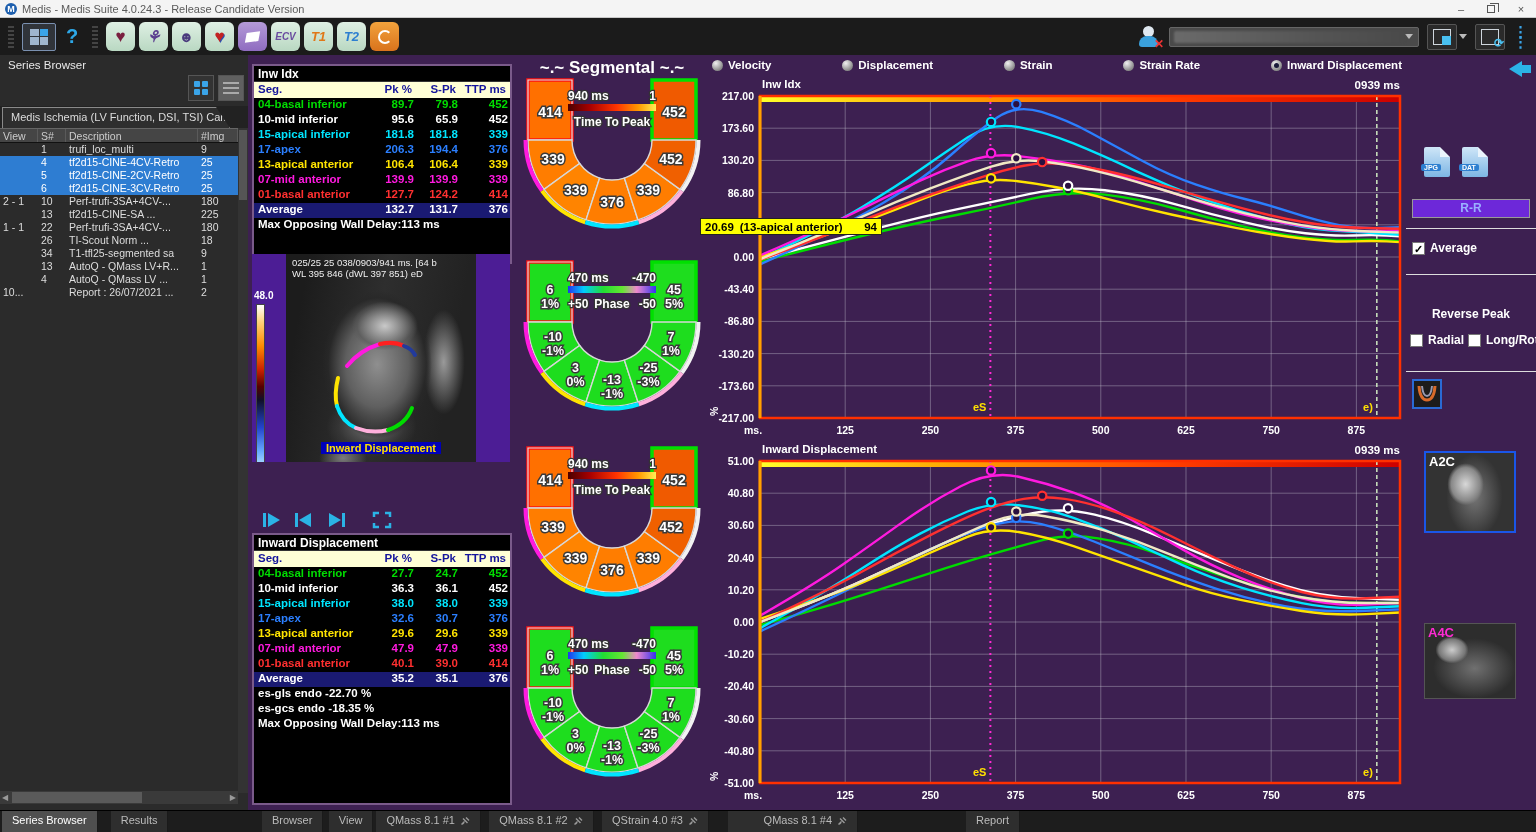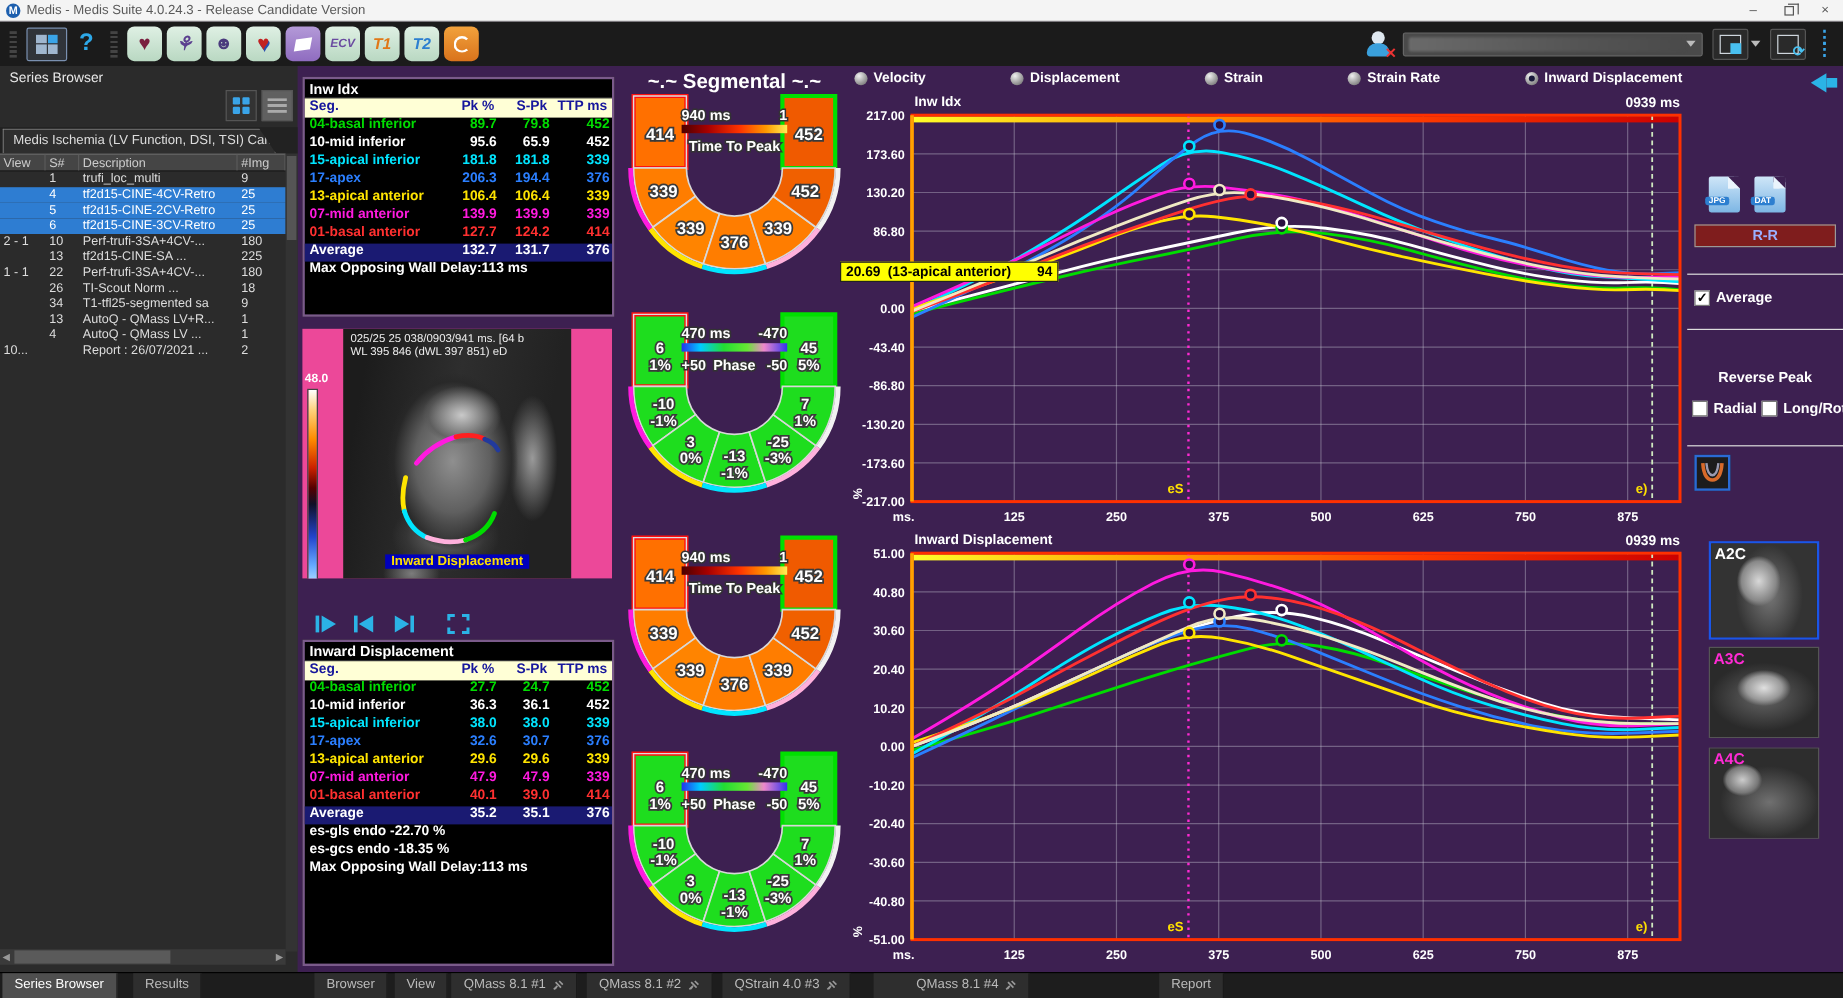--- a/index.html
+++ b/index.html
@@ -79,21 +79,21 @@
   .seg-table{position:absolute;width:260px;background:#000;border:2px solid #7a5a8a;color:#fff;}
   .st-title{height:16px;padding:1px 4px;font-size:12px;font-weight:bold;color:#fff;border-bottom:1px solid #333;}
   .st-head{display:grid;grid-template-columns:116px 46px 44px 50px;background:#ffffd6;color:#16169c;font-weight:bold;font-size:11.5px;height:16px;}
   .st-head span{padding:1px 4px;text-align:right;}
   .st-head span:first-child{text-align:left;padding-left:4px;}
   .st-row{display:grid;grid-template-columns:116px 46px 44px 50px;height:15px;font-weight:bold;font-size:11.5px;}
   .st-row span{padding:0 2px;text-align:right;white-space:nowrap;overflow:hidden;}
   .st-row span:first-child{text-align:left;padding-left:4px;}
   .st-row.avg{background:#1a1a72;color:#fff;}
   .st-extra{height:15px;padding:0 4px;font-weight:bold;font-size:11.5px;color:#fff;}
-  .viewer{position:absolute;left:252px;top:274px;width:258px;height:208px;background:#ec4899;overflow:hidden;}
+  .viewer{position:absolute;left:252px;top:254px;width:258px;height:208px;background:#4c1d95;overflow:hidden;}
   .ov-line{position:absolute;left:40px;color:#eee;font-size:9.5px;white-space:nowrap;}
   .cb-label{position:absolute;left:2px;top:36px;color:#fff;font-size:10px;font-weight:bold;}
   .colorbar{position:absolute;left:4px;top:50px;width:9px;height:172px;background:linear-gradient(#fff 0%,#ffd27a 10%,#ff8c00 24%,#cc2200 38%,#550000 48%,#101028 56%,#2244cc 72%,#66aaff 86%,#ddffff 100%);border:1px solid #444;}
   .mri{position:absolute;left:34px;top:0;width:190px;height:240px;
     background:
       radial-gradient(46px 34px at 52% 30%,#c9c9c9,rgba(90,90,90,.6) 60%,transparent 72%),
       radial-gradient(70px 95px at 48% 46%,#8f8f8f,#5f5f5f 45%,rgba(40,40,40,.8) 70%,transparent 78%),
       radial-gradient(28px 70px at 83% 45%,#9a9a9a,rgba(80,80,80,.5) 60%,transparent 75%),
       radial-gradient(60px 40px at 45% 72%,#6f6f6f,rgba(60,60,60,.6) 55%,transparent 75%),
       radial-gradient(34px 26px at 30% 85%,#7c7c7c,transparent 70%),
@@ -122,21 +122,21 @@
   .tooltip{position:absolute;left:700px;top:218px;width:182px;height:17px;background:#ffff00;border:1px solid #222;color:#000;font-size:11.5px;font-weight:bold;display:flex;align-items:center;padding:0 4px;gap:6px;z-index:5;}
   .tooltip .fr{margin-left:auto;}
 
   
   .sidebar{position:absolute;left:1406px;top:55px;width:130px;height:755px;}
   .back-arrow{position:absolute;right:14px;top:6px;width:0;height:0;border-top:8px solid transparent;border-bottom:8px solid transparent;border-right:13px solid #2bb3e6;}
   .back-arrow i{position:absolute;left:13px;top:-4px;width:9px;height:8px;background:#2bb3e6;}
   .doc{position:absolute;width:26px;height:30px;background:linear-gradient(#cfe6f8,#7db6e4);border-radius:2px;}
   .doc:before{content:"";position:absolute;right:0;top:0;border:5px solid #3d2051;border-left-color:#eaf4fc;border-bottom-color:#eaf4fc;}
   .doc b{position:absolute;left:-3px;bottom:6px;background:#2d7fd0;color:#fff;font-size:7px;padding:0 3px;border-radius:2px;}
-  .rr-btn{position:absolute;left:6px;top:132px;width:118px;height:19px;background:#7f1d1d;border:1px solid #999;color:#9ab0ff;font-weight:bold;font-size:12px;text-align:center;line-height:17px;}
+  .rr-btn{position:absolute;left:6px;top:144px;width:118px;height:19px;background:#6d28d9;border:1px solid #999;color:#9ab0ff;font-weight:bold;font-size:12px;text-align:center;line-height:17px;}
   .sb-div{position:absolute;left:0;width:130px;border-top:1px solid #ddd;}
   .ckrow{position:absolute;display:flex;align-items:center;gap:5px;color:#fff;font-weight:bold;font-size:12px;}
   .ckbox{width:13px;height:13px;background:#fff;border:1px solid #777;color:#000;font-size:11px;line-height:12px;text-align:center;font-weight:bold;}
   .rp-label{position:absolute;left:0;top:252px;width:130px;text-align:center;color:#fff;font-weight:bold;font-size:12px;}
   .ubtn{position:absolute;left:6px;top:324px;width:30px;height:30px;background:#1c1c1c;border:2px solid #2a6ad4;display:flex;align-items:center;justify-content:center;}
   .thumb{position:absolute;left:18px;width:92px;background:#111;border:1px solid #555;}
   .thumb .tl{position:absolute;left:3px;top:1px;font-weight:bold;font-size:13px;color:#ff2ad4;z-index:2;}
   .thumb.sel{border:2px solid #1a56e8;}
   .thumb.sel .tl{color:#fff;}
   .timg{width:100%;height:100%;}
@@ -871,24 +871,20 @@
     <span class="ubtn">
       <svg width="22" height="20">
           <path d="M3,2 Q4,16 11,16 Q18,16 19,2" fill="none" stroke="#d86a2a" stroke-width="3"></path>
           <path d="M6,2 Q7,12 11,12 Q15,12 16,2" fill="none" stroke="#9a9ab0" stroke-width="2"></path>
         </svg>
     </span>
     <div class="thumb sel" style="top:396px;height:82px;">
         <span class="tl">A2C</span>
         <div class="timg t1img"></div>
       </div>
-    <div class="thumb" style="top:484px;height:76px;">
-        <span class="tl">A3C</span>
-        <div class="timg t2img"></div>
-      </div>
     <div class="thumb" style="top:568px;height:76px;">
         <span class="tl">A4C</span>
         <div class="timg t3img"></div>
       </div>
   </div>
 
   <div class="bottombar">
     <div id="left-tabs">
         <span class="btab active" style="left: 2px;">Series Browser</span>
         <span class="btab" style="left: 110.8px;">Results</span>

